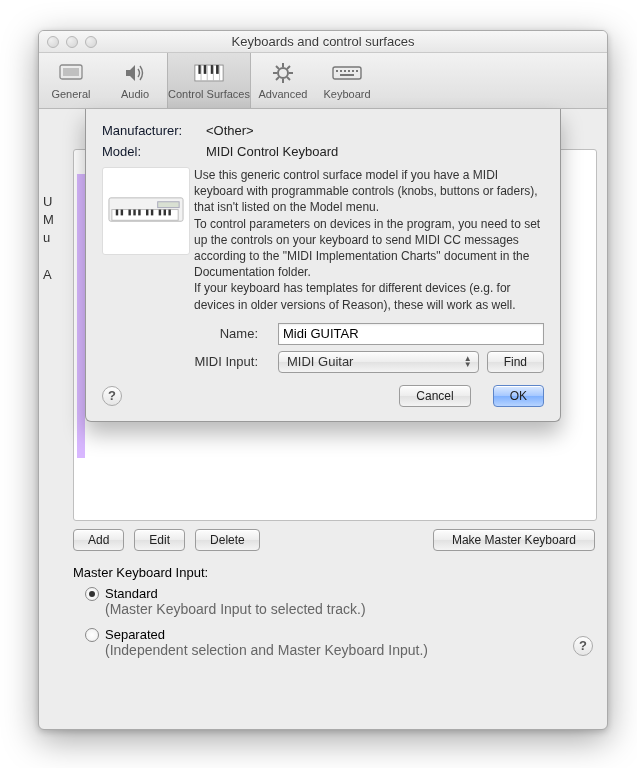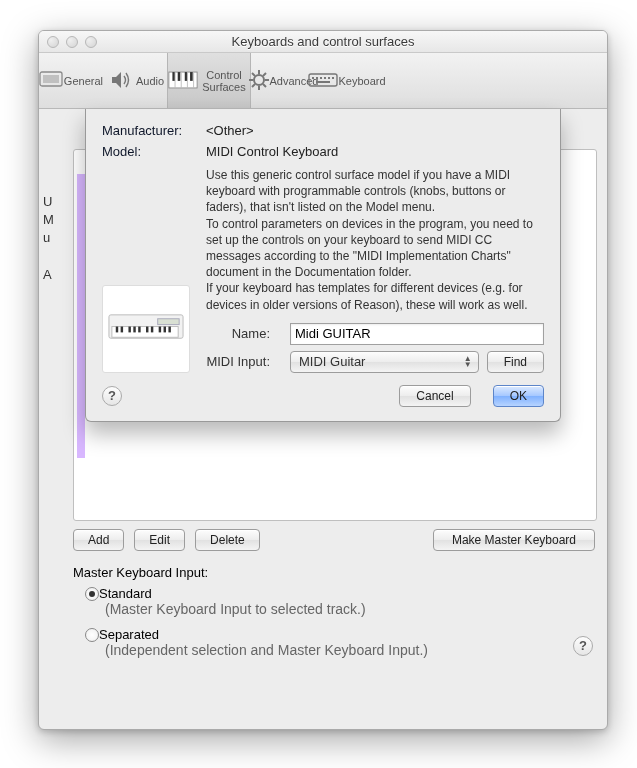--- a/index.html
+++ b/index.html
@@ -35,21 +35,21 @@
     .window-title { position: absolute; left:0; right:0; text-align:center; font-size: 13px; color:#3b3b3b; text-shadow: 0 1px 0 #fff; }
     .toolbar {
       height: 56px;
       background: linear-gradient(#f2f2f2, #dedede);
       border-bottom: 1px solid #b8b8b8;
       display: flex;
       align-items: flex-end;
     }
     .tool-item {
       width: 64px; height: 56px;
-      display: flex; align-items: center; justify-content: center;
+      display: flex; flex-direction: column; align-items: center; justify-content: center;
       font-size: 11px; color:#555;
     }
     .tool-item.selected { background: linear-gradient(#e0e0e0,#c7c7c7); border-left:1px solid #b5b5b5; border-right:1px solid #b5b5b5;}
     .tool-item.wide { width: 84px; text-align: center; }
     .tool-icon { width: 30px; height: 26px; display:flex; align-items:center; justify-content:center; color:#666; }
     .tool-label { margin-top: 2px; }
     .content { padding: 8px 12px 10px 12px; position: relative; }
     .bg-list {
       margin-left: 22px;
       width: 524px;
@@ -75,41 +75,41 @@
       font-size: 12px; color:#222;
       box-shadow: 0 1px 0 #fff inset;
       display: inline-flex; align-items: center; justify-content: center;
       cursor: default;
     }
     .aqua-btn.default {
       background: linear-gradient(#dceaff,#a6c8ff 49%,#7fb1ff 50%,#b7d4ff);
       border-color: #5d85c9;
     }
     .master-area { margin:14px 0 0 22px; }
-    .radio-row { display:flex; align-items:center; margin-top:6px; margin-left:12px;}
+    .radio-row { display:flex; align-items:center; gap:6px; margin-top:6px; margin-left:12px;}
     .radio { width:14px; height:14px; border-radius:50%; border:1px solid #888; background:radial-gradient(circle,#fff,#eee); display:inline-flex; align-items:center; justify-content:center;}
     .radio.selected::after { content:""; width:6px; height:6px; border-radius:50%; background:#333;}
     .radio-sub { font-size:14px; color:#666; margin-left:32px;}
     .help-btn { width:20px; height:20px; border-radius:50%; border:1px solid #aaa; background:linear-gradient(#fdfdfd,#e6e6e6); color:#555; font-weight:bold; text-align:center; line-height:18px; font-size:13px; position:absolute; bottom:12px; right:14px;}
     
     .sheet {
       position: absolute;
       top: 78px; left: 50%; transform: translateX(-50%);
       width: 476px;
       background: #ececec;
       border: 1px solid #999;
       border-top: none;
       border-radius: 0 0 6px 6px;
       box-shadow: 0 12px 22px rgba(0,0,0,0.28);
       padding: 14px 16px 14px 16px;
     }
     .sheet-row { display:flex; margin-bottom:6px; }
     .sheet-label { width:104px; text-align:left; font-size:13px; color:#0f172a;}
     .sheet-val { flex:1; font-size:13px; color:#222;}
-    .sheet-body { display:flex; gap:16px; margin-top:8px;align-items:flex-end; }
+    .sheet-body { display:flex; gap:4px; margin-top:8px; }
     .device-img {
       width:88px; height:88px; border:1px solid #ddd; background:#fff; border-radius:3px;
       display:flex; align-items:center; justify-content:center; flex-direction:column;
     }
     .kb-svg { width:78px; }
     .desc { flex:1; font-size:12px; line-height:1.35; color:#333;}
     .form-rows { margin-top:10px; }
     .form-row { display:flex; align-items:center; margin-top:6px;}
     .form-lab { width:84px; text-align:right; padding-right:20px; font-size:13px;}
     .text-input {

